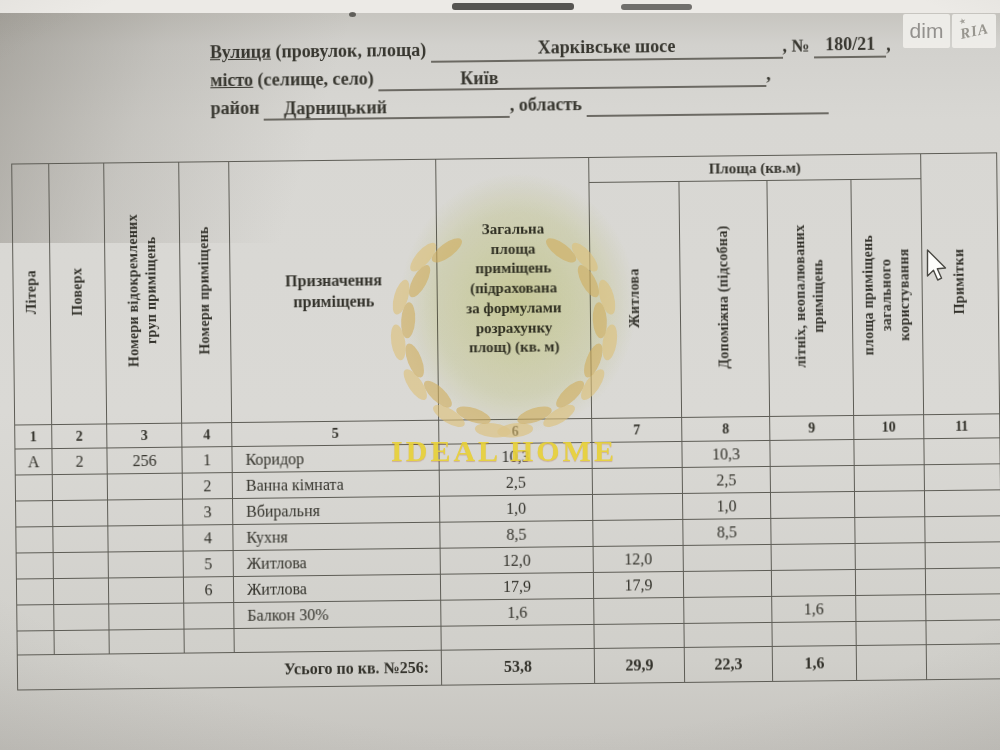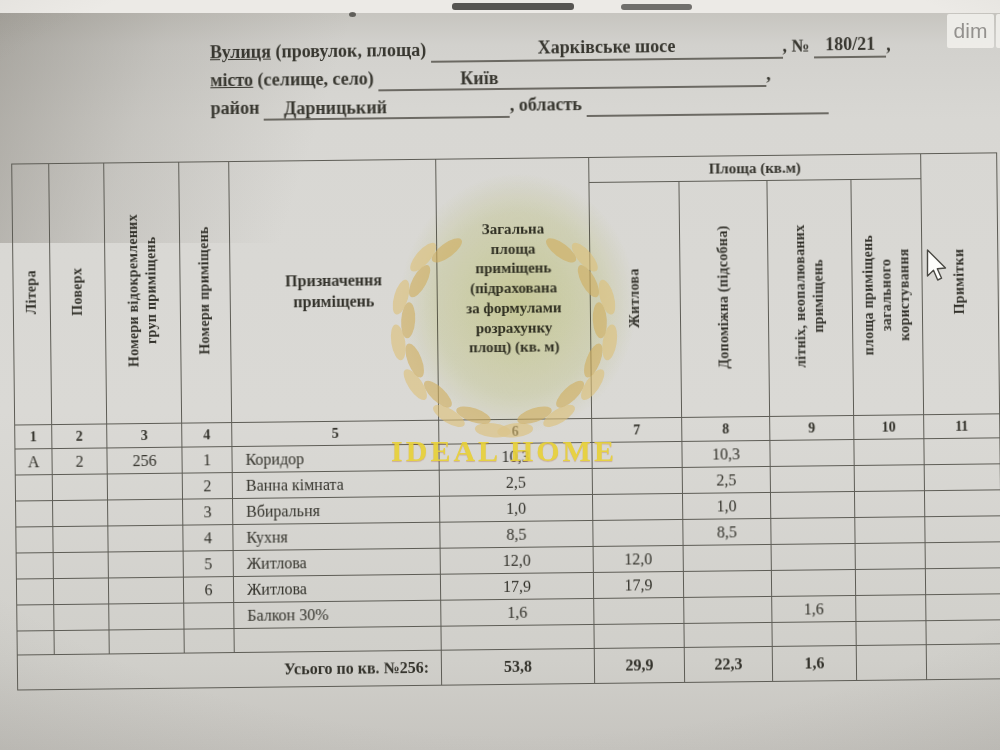--- a/index.html
+++ b/index.html
@@ -54,21 +54,21 @@
         mix-blend-mode:multiply;
         background:radial-gradient(50% 50% at 50% 50%, rgba(227,231,163,.8) 0%, rgba(227,231,163,.4) 52%, rgba(227,231,163,0) 74%);}
   .wreath{position:absolute;left:378px;top:196px;width:252px;height:262px;z-index:4;pointer-events:none;opacity:.8;}
   .wm-text{position:absolute;left:378px;top:434px;width:252px;z-index:5;pointer-events:none;
            text-align:center;font-family:"Liberation Serif",serif;font-weight:bold;font-size:30px;
            letter-spacing:3px;color:#e8d138;opacity:.92;text-shadow:0 1px 1px rgba(175,90,40,.35);}
   
   .badge{position:absolute;left:903px;top:14px;display:flex;gap:2px;z-index:9;}
   .badge .box{background:rgba(238,237,233,.96);border-radius:2px;height:34px;display:flex;
               align-items:center;justify-content:center;}
-  .badge .box-dim{width:47px;font-family:"Liberation Sans",sans-serif;font-size:21px;color:#93918e;margin-left:44px;}
+  .badge .box-dim{width:47px;font-family:"Liberation Sans",sans-serif;font-size:21px;color:#93918e;}
   .badge .box-ria{width:44px;position:relative;}
   .ria-text{display:inline-block;transform:rotate(-12deg);font-family:"Liberation Serif",serif;
             font-weight:bold;font-style:italic;font-size:15px;letter-spacing:1px;color:#98968f;}
   .ria-star{position:absolute;left:7px;top:3px;font-size:8px;color:#a3a19a;transform:rotate(-15deg);}
   
   .cursor{position:absolute;left:926px;top:249px;z-index:10;pointer-events:none;}
 </style>
 </head>
 <body>
 

